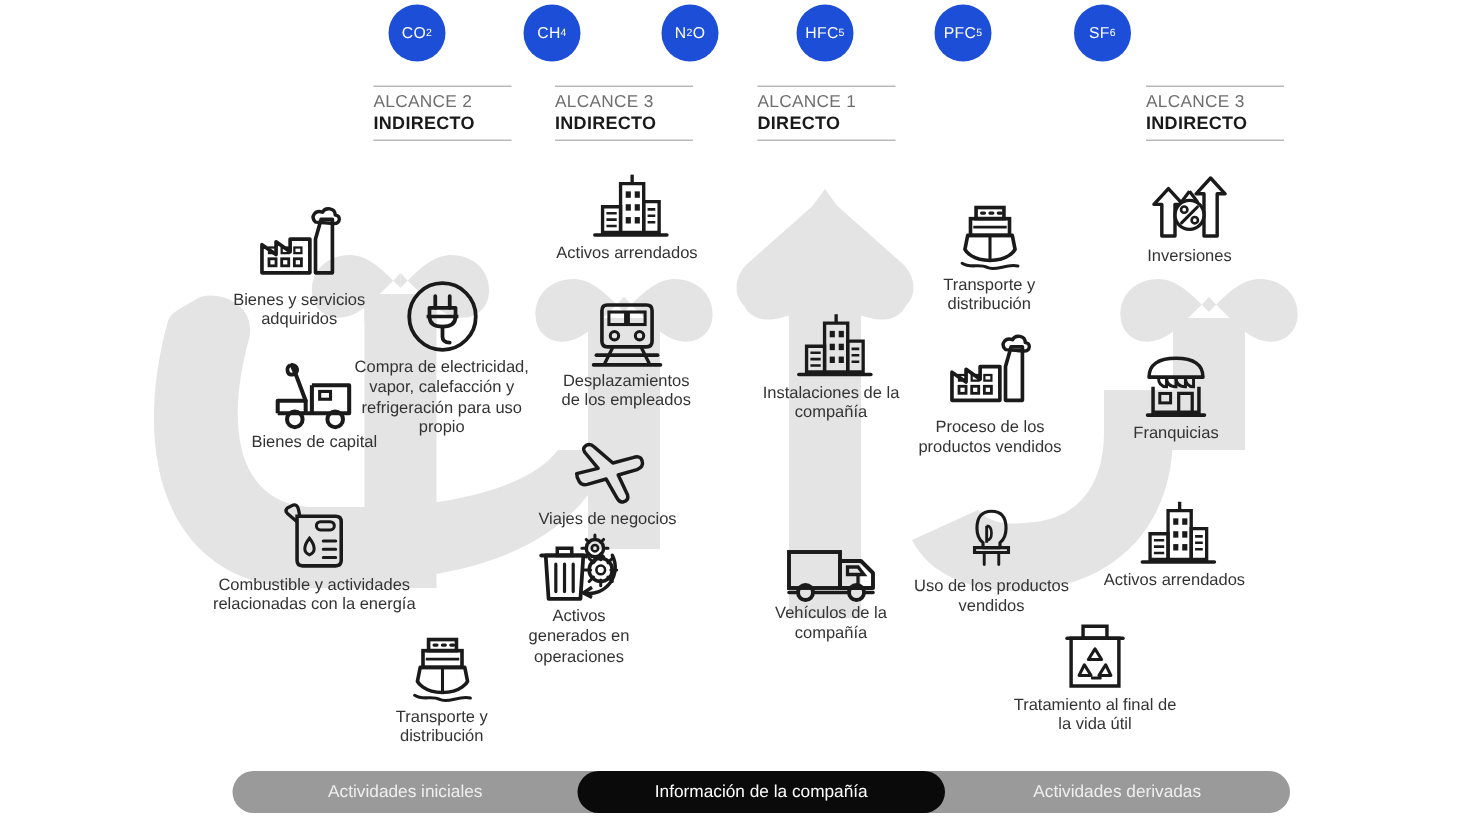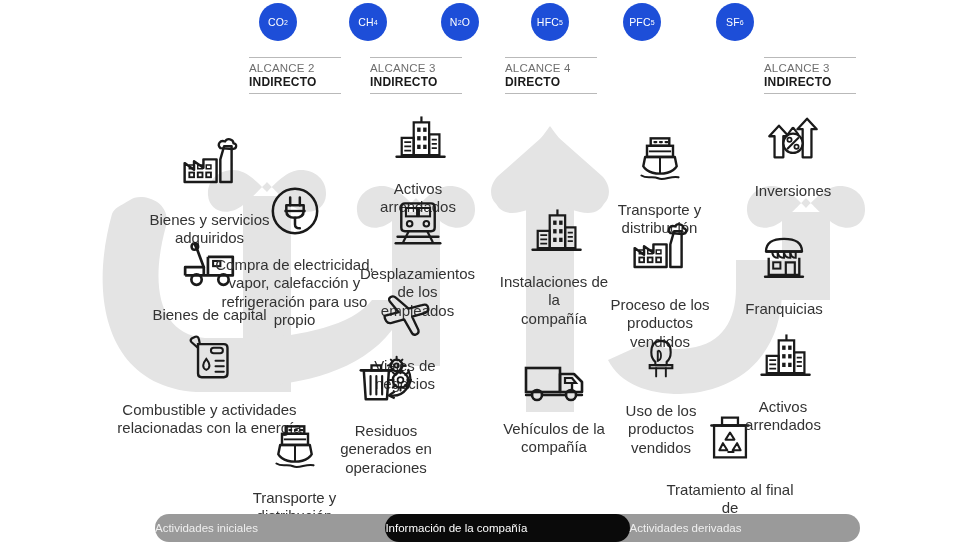--- a/index.html
+++ b/index.html
@@ -37,33 +37,33 @@
   .scope-head .l2{font-size:12px;color:#1a1a1a;font-weight:bold;padding-bottom:3px;letter-spacing:.2px;}
 
   
   .node{
     position:absolute;
     display:flex;flex-direction:column;align-items:center;
     text-align:center;
   }
   .node .ico{display:block;line-height:0;}
   .node .cap{
-    font-size:15px;line-height:1.22;color:#333333;
-    margin-top:18px;white-space:pre-line;
+    font-size:11px;line-height:1.22;color:#333333;
+    margin-top:1px;white-space:pre-line;
   }
 
   
   #legend{
     position:absolute;left:155px;top:514px;
     width:705px;height:28px;
     background:#9a9a9a;border-radius:14px;
     display:flex;align-items:center;
   }
   #legend .seg{
-    flex:1 1 0;
+    flex:1 1 0;text-align:center;
     font-size:11.5px;color:#efefef;
     line-height:28px;
   }
   #legend .seg.mid{
     background:#0a0a0a;border-radius:14px;
     color:#ffffff;height:28px;flex:1.06 1 0;
   }
 </style>
 </head>
 <body>
@@ -189,21 +189,21 @@
     <div class="rule"></div>
   </div>
   <div class="scope-head" style="left:370px;top:57px;width:92px">
     <div class="rule"></div>
     <div class="l1">ALCANCE 3</div>
     <div class="l2">INDIRECTO</div>
     <div class="rule"></div>
   </div>
   <div class="scope-head" style="left:505px;top:57px;width:92px">
     <div class="rule"></div>
-    <div class="l1">ALCANCE 4</div>
+    <div class="l1">ALCANCE 1</div>
     <div class="l2">DIRECTO</div>
     <div class="rule"></div>
   </div>
   <div class="scope-head" style="left:764px;top:57px;width:92px">
     <div class="rule"></div>
     <div class="l1">ALCANCE 3</div>
     <div class="l2">INDIRECTO</div>
     <div class="rule"></div>
   </div>
 
@@ -352,21 +352,21 @@
         <path d="M30 22 Q30 29 37 29 Q37 22 37 22" fill="none" stroke="#1a1a1a" stroke-width="2.2"></path>
         <path d="M37 22 Q37 29 43 29 Q43 22 43 22" fill="none" stroke="#1a1a1a" stroke-width="2.2"></path>
         <path d="M13 29 L13 48 L47 48 L47 29" fill="none" stroke="#1a1a1a" stroke-width="2.6"></path>
         <rect x="18" y="34" width="8" height="7" fill="none" stroke="#1a1a1a" stroke-width="2.2"></rect>
         <path d="M32 48 L32 34 L42 34 L42 48" fill="none" stroke="#1a1a1a" stroke-width="2.4"></path>
         <path d="M9 50 L51 50" stroke="#1a1a1a" stroke-width="2.8" stroke-linecap="round"></path>
       </g>
     </defs>
   </svg>
 
-  <div class="node" style="left:122px;top:137px;width:175px">
+  <div class="node" style="left:112px;top:137px;width:175px">
     <span class="ico">
       <svg width="62" height="56" viewBox="0 0 66 56">
           <use href="#ic-factory"></use>
         </svg>
     </span>
     <span class="cap">Bienes y servicios
 adquiridos</span>
   </div>
 
   <div class="node" style="left:122px;top:236px;width:175px">
@@ -437,21 +437,21 @@
     </span>
     <span class="cap">Viajes de negocios</span>
   </div>
 
   <div class="node" style="left:325px;top:352px;width:122px">
     <span class="ico">
       <svg width="56" height="52" viewBox="0 0 58 52">
           <use href="#ic-wastegears"></use>
         </svg>
     </span>
-    <span class="cap">Residuos
+    <span class="cap">Activos
 generados en
 operaciones</span>
   </div>
 
   <div class="node" style="left:495px;top:205px;width:118px">
     <span class="ico">
       <svg width="60" height="50" viewBox="0 0 70 54">
           <use href="#ic-buildings"></use>
         </svg>
     </span>

